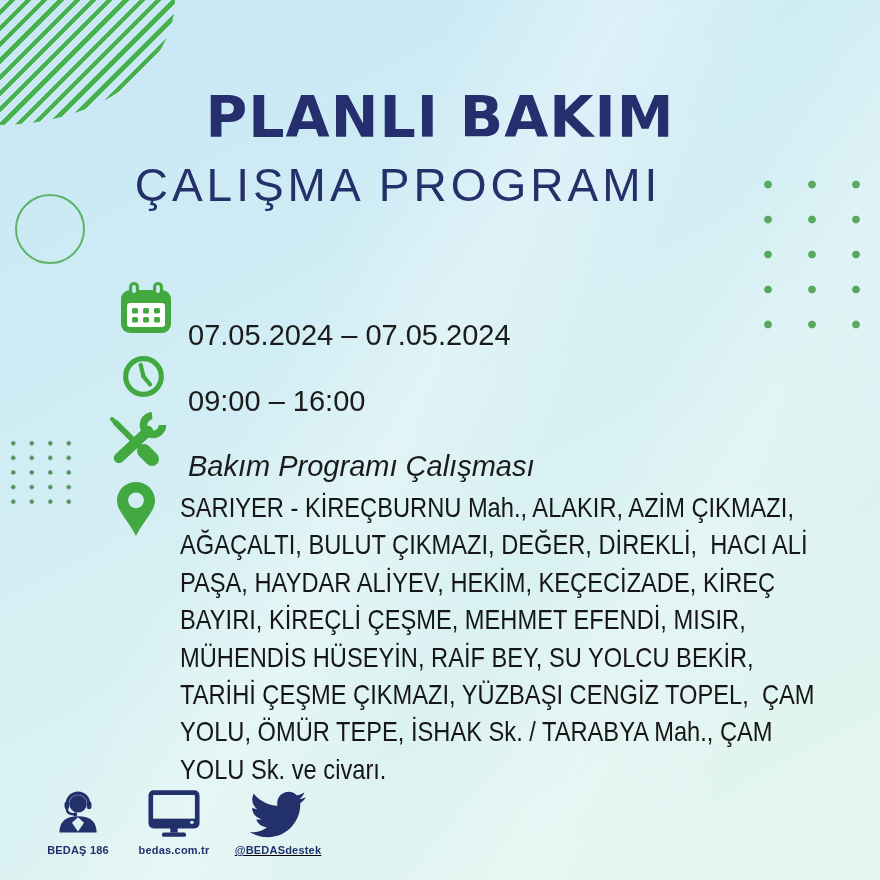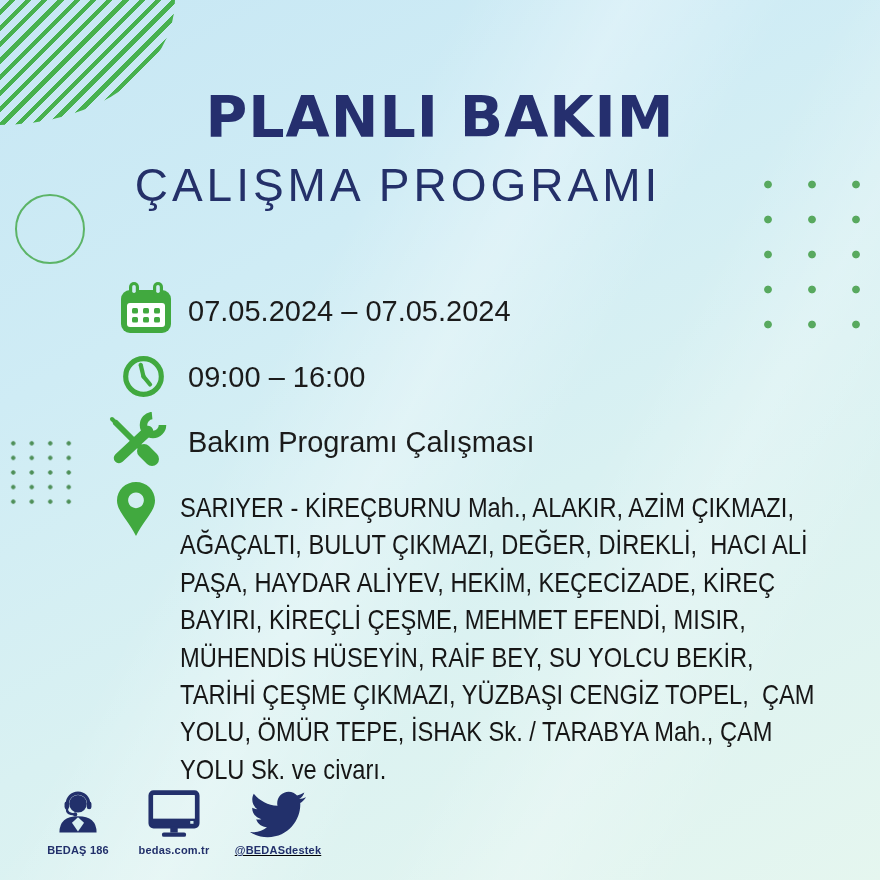--- a/index.html
+++ b/index.html
@@ -42,21 +42,21 @@
     position:absolute;left:0;top:84px;width:880px;text-align:center;
     font-family:"DejaVu Sans","Liberation Sans",sans-serif;
     font-weight:bold;font-size:57px;letter-spacing:1px;color:#252f6e;
   }
   .subtitle{
     position:absolute;left:0;top:158px;width:796px;text-align:center;
     font-weight:400;font-size:46px;letter-spacing:4px;color:#243069;
   }
 
   
-  .row-text{position:absolute;color:#1b1b1b;font-size:29px;white-space:pre;}
+  .row-text{position:absolute;color:#1b1b1b;font-size:29px;white-space:pre;margin-top:24px;}
   .icon-abs{position:absolute;display:block;line-height:0;}
 
   .addr-block{
     position:absolute;left:180px;top:489px;color:#161616;font-size:28px;line-height:37.4px;
     transform:scaleX(.845);transform-origin:left top;letter-spacing:0;
   }
   .addr-line{white-space:pre;}
 
   
   .contacts{position:absolute;left:30px;top:788px;display:flex;align-items:flex-end;}
@@ -117,21 +117,21 @@
     <svg width="68" height="56" viewBox="0 0 68 56">
 
       <line x1="9" y1="7" x2="13" y2="11" stroke="#41a93f" stroke-width="4" stroke-linecap="round"></line>
       <line x1="13" y1="11" x2="36" y2="34" stroke="#41a93f" stroke-width="6" stroke-linecap="round"></line>
       <line x1="41" y1="39" x2="49" y2="47" stroke="#41a93f" stroke-width="14" stroke-linecap="round"></line>
 
       <circle cx="50" cy="13" r="9.5" fill="none" stroke="#41a93f" stroke-width="7.5" stroke-dasharray="43.5 18"></circle>
       <line x1="45" y1="19" x2="16" y2="46" stroke="#41a93f" stroke-width="10.5" stroke-linecap="round"></line>
     </svg>
   </span>
-  <div class="row-text" style="left:188px;top:426px;">Bakım Programı Çalışması</div>
+  <div class="row-text" style="left:188px;top:426px;font-style:italic;">Bakım Programı Çalışması</div>
 
   <span class="icon-abs" style="left:117px;top:481px;">
     <svg width="38" height="57" viewBox="0 0 40 58">
       <path fill-rule="evenodd" fill="#41a93f" d="M20,0 C9,0 0,8.5 0,19.5 C0,31 12,40.5 20,57 C28,40.5 40,31 40,19.5 C40,8.5 31,0 20,0 Z M20,11 a8.3,8.3 0 1,1 -0.01,0 Z"></path>
     </svg>
   </span>
   <div class="addr-block">
     <div class="addr-line">SARIYER - KİREÇBURNU Mah., ALAKIR, AZİM ÇIKMAZI,</div>
     <div class="addr-line">AĞAÇALTI, BULUT ÇIKMAZI, DEĞER, DİREKLİ,  HACI ALİ</div>
     <div class="addr-line">PAŞA, HAYDAR ALİYEV, HEKİM, KEÇECİZADE, KİREÇ</div>

